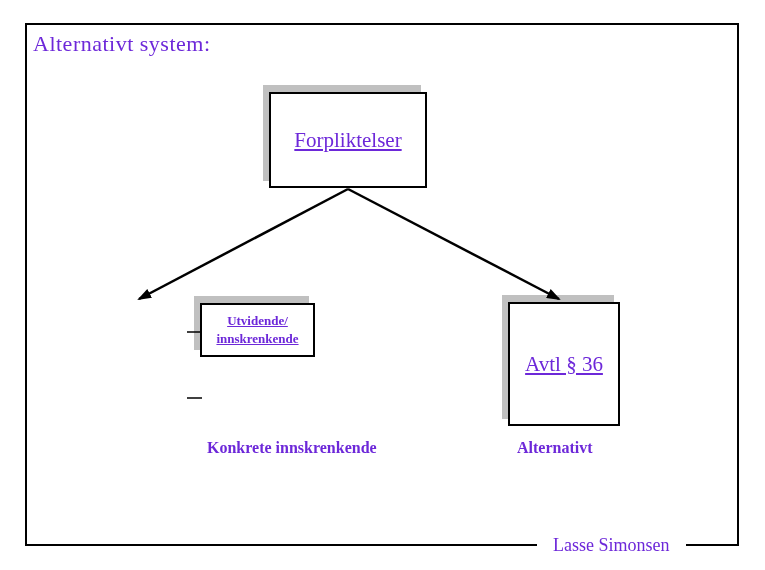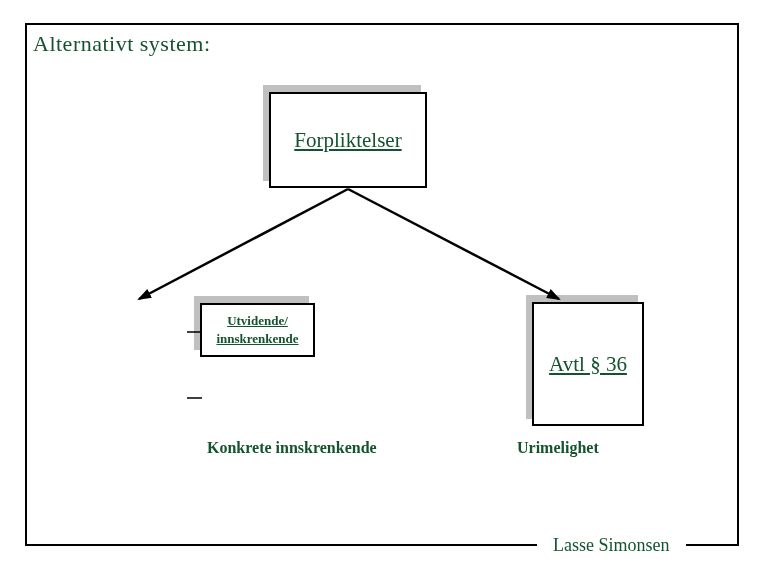--- a/index.html
+++ b/index.html
@@ -6,21 +6,21 @@
     margin: 0;
     padding: 0;
     background: #ffffff;
   }
   .canvas {
     position: relative;
     width: 765px;
     height: 570px;
     background: #ffffff;
     font-family: "Liberation Serif", "DejaVu Serif", serif;
-    color: #14532d;
+    color: #6d28d9;
     overflow: hidden;
   }
   .page-border {
     position: absolute;
     left: 25px;
     top: 23px;
     width: 714px;
     height: 523px;
     border: 2px solid #000000;
     box-sizing: border-box;
@@ -71,21 +71,20 @@
     left: 201px; top: 368px;
     width: 169px; height: 59px;
     font-size: 15px;
     font-weight: bold;
     line-height: 1.45;
   }
   .box-avtl {
     left: 508px; top: 302px;
     width: 112px; height: 124px;
     font-size: 21px;
-    margin-left: 24px;
   }
   .caption {
     position: absolute;
     top: 439px;
     font-size: 16px;
     font-weight: bold;
     white-space: nowrap;
     z-index: 2;
   }
   .caption-konkrete { left: 207px; }
@@ -146,17 +145,17 @@
     <span>innskrenkende</span>
   </div>
 
 
   <div class="box box-avtl">
     <span>Avtl § 36</span>
   </div>
 
   <div class="caption caption-konkrete">Konkrete innskrenkende</div>
 
-  <div class="caption caption-urimelighet">Urimelighet</div>
+  <div class="caption caption-urimelighet">Alternativt</div>
 
   <div class="attribution">Lasse Simonsen</div>
 
 </div>
 
 </body></html>

